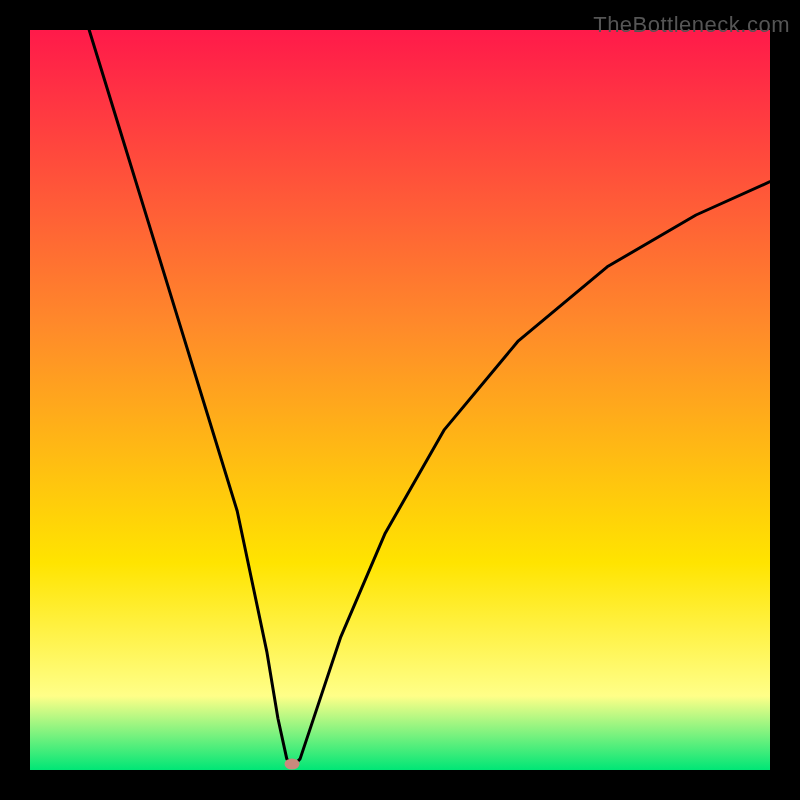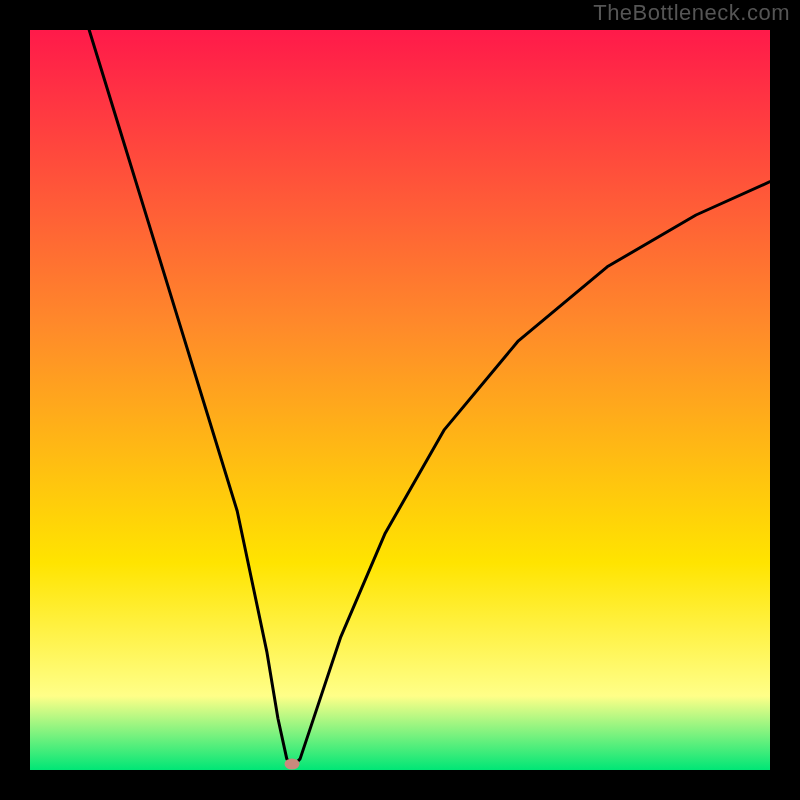--- a/index.html
+++ b/index.html
@@ -12,21 +12,21 @@
     overflow: hidden;
   }
   .frame {
     position: relative;
     width: 800px;
     height: 800px;
     background: #000000;
   }
   .watermark {
     position: absolute;
-    top: 0;
+    top: 12px;
     right: 10px;
     color: #555555;
     font-size: 22px;
     font-weight: 500;
     letter-spacing: 0.5px;
     z-index: 20;
     user-select: none;
   }
   .plot-area {
     position: absolute;

